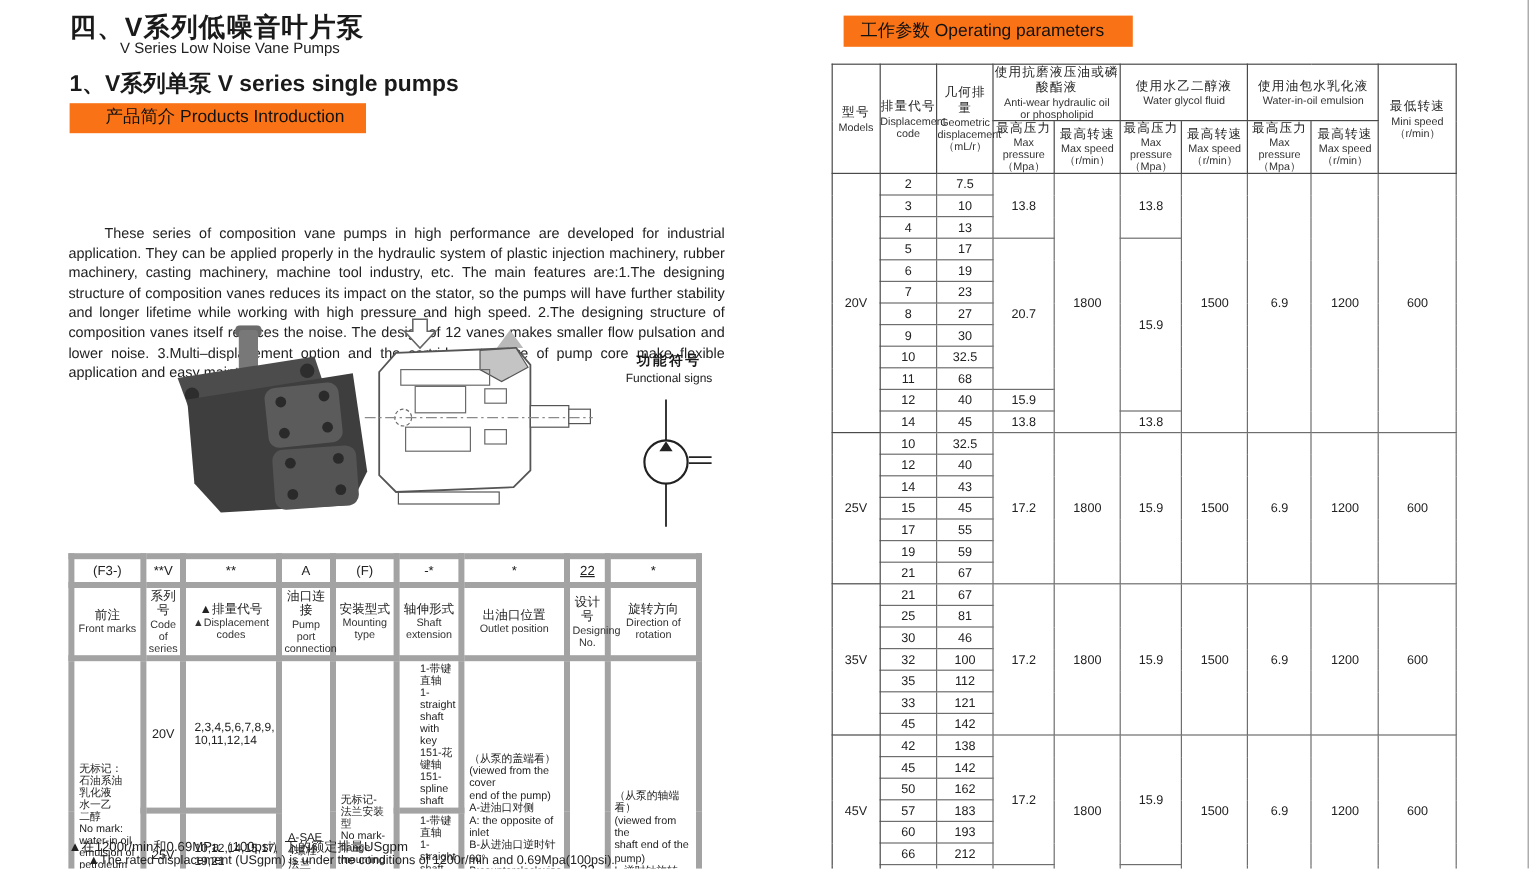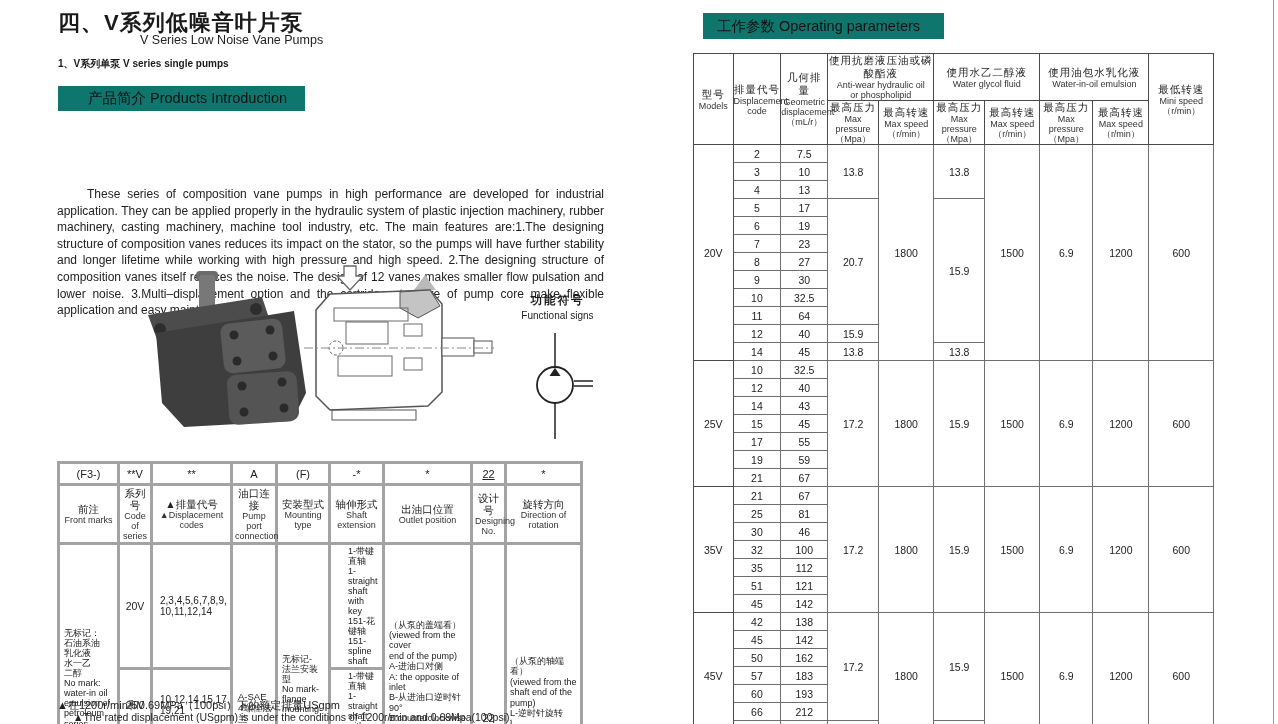--- a/index.html
+++ b/index.html
@@ -4,23 +4,23 @@
 <style>
   html,body{margin:0;padding:0;background:#fff;}
   .page{position:relative;width:1278px;height:724px;background:#fff;overflow:hidden;
         font-family:"Liberation Sans","DejaVu Sans",sans-serif;color:#1a1a1a;}
   .abs{position:absolute;}
   .pre{white-space:pre-line;}
   .right-edge{position:absolute;left:1273px;top:0;width:1px;height:724px;background:#999;}
 
   
   .h1{left:58px;top:8px;font-size:22px;font-weight:bold;letter-spacing:1px;}
-  .subtitle{left:100px;top:33px;font-size:12.5px;color:#222;margin-left:40px;}
-  .h2{left:58px;top:57px;font-size:10px;font-weight:bold;}
-  .bar{background:#0f766e;color:#111;font-size:14.5px;line-height:25px;height:25px;
+  .subtitle{left:100px;top:33px;font-size:12.5px;color:#222;}
+  .h2{left:58px;top:57px;font-size:19px;font-weight:bold;}
+  .bar{background:#f97316;color:#111;font-size:14.5px;line-height:25px;height:25px;
        padding-left:30px;box-sizing:border-box;}
   .bar-intro{left:58px;top:86px;width:247px;}
   .bar-model{left:58px;top:430px;width:276px;}
   .bar-params{left:703px;top:13px;width:241px;height:26px;line-height:26px;padding-left:14px;}
 
   
   .p-zh{left:57px;top:106px;width:547px;font-size:12.5px;line-height:17.4px;
         text-align:justify;text-indent:2em;margin:0;}
   .p-en{left:57px;top:186px;width:547px;font-size:12px;line-height:16.6px;
         text-align:justify;text-indent:2.5em;margin:0;color:#222;}
@@ -33,21 +33,21 @@
   .sign-en{font-size:10px;color:#222;margin-top:2px;}
   .sign-svg{margin-top:10px;}
 
   
   .note-zh{left:57px;top:698px;font-size:11px;color:#222;}
   .note-en{left:57px;top:711px;font-size:10.5px;color:#222;padding-left:16px;}
 
   
   table.mc{position:absolute;left:57px;top:461px;width:523px;border-collapse:collapse;
            table-layout:fixed;}
-  table.mc td{border:3px solid #a3a3a3;text-align:center;vertical-align:middle;
+  table.mc td{border:5px solid #a3a3a3;text-align:center;vertical-align:middle;
               padding:1px 2px;font-size:9.5px;line-height:10.2px;color:#222;}
   table.mc tr.marks td{height:17px;font-size:11px;line-height:12px;}
   table.mc tr.marks td.u span{text-decoration:underline;}
   table.mc tr.mch td{height:38px;}
   table.mc .hzh{font-size:10.5px;line-height:12px;}
   table.mc .hen{font-size:9px;line-height:10px;color:#333;}
   table.mc tr.r20{height:66px;} table.mc tr.r25{height:36px;}
   table.mc tr.r35{height:32px;} table.mc tr.r45{height:42px;}
   table.mc td.frontmarks{font-size:9px;line-height:10.1px;text-align:left;padding-left:4px;}
   table.mc td.ser{font-size:10.5px;}
@@ -423,21 +423,21 @@
         <tr>
           <td>9</td>
           <td>30</td>
         </tr>
         <tr>
           <td>10</td>
           <td>32.5</td>
         </tr>
         <tr>
           <td>11</td>
-          <td>64</td>
+          <td>68</td>
         </tr>
         <tr>
           <td>12</td>
           <td>40</td>
           <td class="merged" rowspan="1">15.9</td>
         </tr>
         <tr>
           <td>14</td>
           <td>45</td>
           <td class="merged" rowspan="1">13.8</td>
@@ -501,21 +501,21 @@
         </tr>
         <tr>
           <td>32</td>
           <td>100</td>
         </tr>
         <tr>
           <td>35</td>
           <td>112</td>
         </tr>
         <tr>
-          <td>51</td>
+          <td>33</td>
           <td>121</td>
         </tr>
         <tr>
           <td>45</td>
           <td>142</td>
         </tr>
         <tr class="gs">
           <td class="model-cell" rowspan="7">45V</td>
           <td>42</td>
           <td>138</td>

